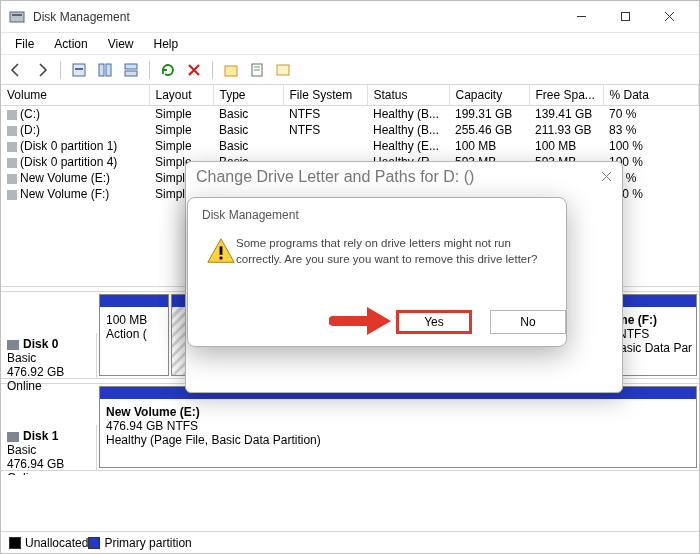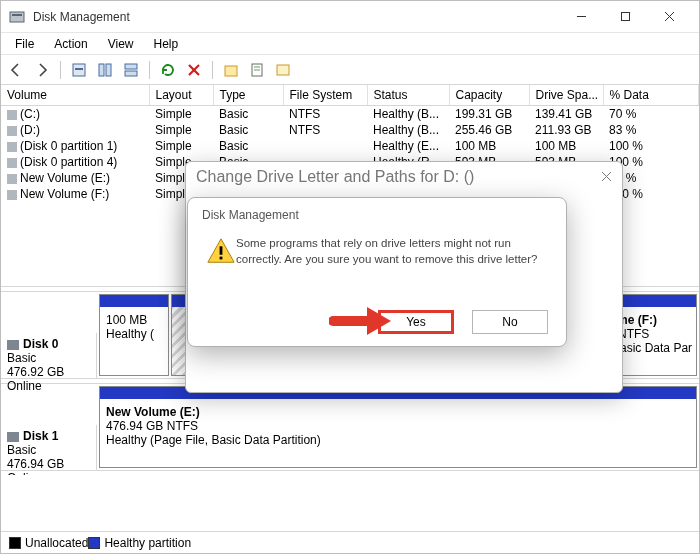--- a/index.html
+++ b/index.html
@@ -211,21 +211,21 @@
     color: #555;
   }
   .dlg2 .body {
     display: flex;
     padding: 14px 18px 0 18px;
   }
   .warn-ico svg { width: 30px; height: 30px; }
   .dlg2 .msg { color: #444; font-size: 11.5px; line-height: 1.35; }
   .dlg2 .btns {
     position: absolute;
-    right: 18px; bottom: 12px;
+    right: 0; bottom: 12px;
     display: flex;
     gap: 18px;
   }
   .dlg2 .btns button {
     width: 76px; height: 24px;
     border: 1px solid #b5b5b5;
     background: #fff;
     font-size: 12px;
   }
   .dlg2 .btns button.highlight {
@@ -354,21 +354,21 @@
         <col>
     </colgroup>
     <thead>
       <tr>
         <th>Volume</th>
         <th>Layout</th>
         <th>Type</th>
         <th>File System</th>
         <th>Status</th>
         <th>Capacity</th>
-        <th>Drive Spa...</th>
+        <th>Free Spa...</th>
         <th>% Data</th>
       </tr>
     </thead>
     <tbody>
       <tr>
           <td><span class="vol-ico"></span><span>(C:)</span></td>
           <td>Simple</td>
           <td>Basic</td>
           <td>NTFS</td>
           <td>Healthy (B...</td>
@@ -438,21 +438,21 @@
       <div>Basic</div>
       <div>476.92 GB</div>
       <div>Online</div>
     </div>
     <div class="disk-bar">
       <div class="part" style="flex:0 0 70px">
         <div class="topstripe"></div>
         <div class="content">
           <div></div>
           <div>100 MB</div>
-          <div>Healthy (</div>
+          <div>Action (</div>
         </div>
       </div>
       <div class="part hatched" style="flex:1">
         <div class="topstripe"></div>
       </div>
       <div class="part" style="flex:0 0 140px">
         <div class="topstripe"></div>
         <div class="content">
           <div style="font-weight:700">New Volume  (F:)</div>
           <div>21.48 GB NTFS</div>
@@ -477,21 +477,21 @@
           <div>476.94 GB NTFS</div>
           <div>Healthy (Page File, Basic Data Partition)</div>
         </div>
       </div>
     </div>
   </div>
 </div>
 
 <div class="legend">
   <span><span class="leg-sw leg-black"></span><span>Unallocated</span></span>
-  <span><span class="leg-sw leg-blue"></span><span>Healthy partition</span></span>
+  <span><span class="leg-sw leg-blue"></span><span>Primary partition</span></span>
 </div>
 
 <div class="dlg1">
   <div class="dlg-title">
     <span>Change Drive Letter and Paths for D: ()</span>
     <span class="dlg-close">
       <svg width="11" height="11" viewBox="0 0 11 11">
           <line x1="1" y1="1" x2="10" y2="10" stroke="#777"></line>
           <line x1="10" y1="1" x2="1" y2="10" stroke="#777"></line>
         </svg>

